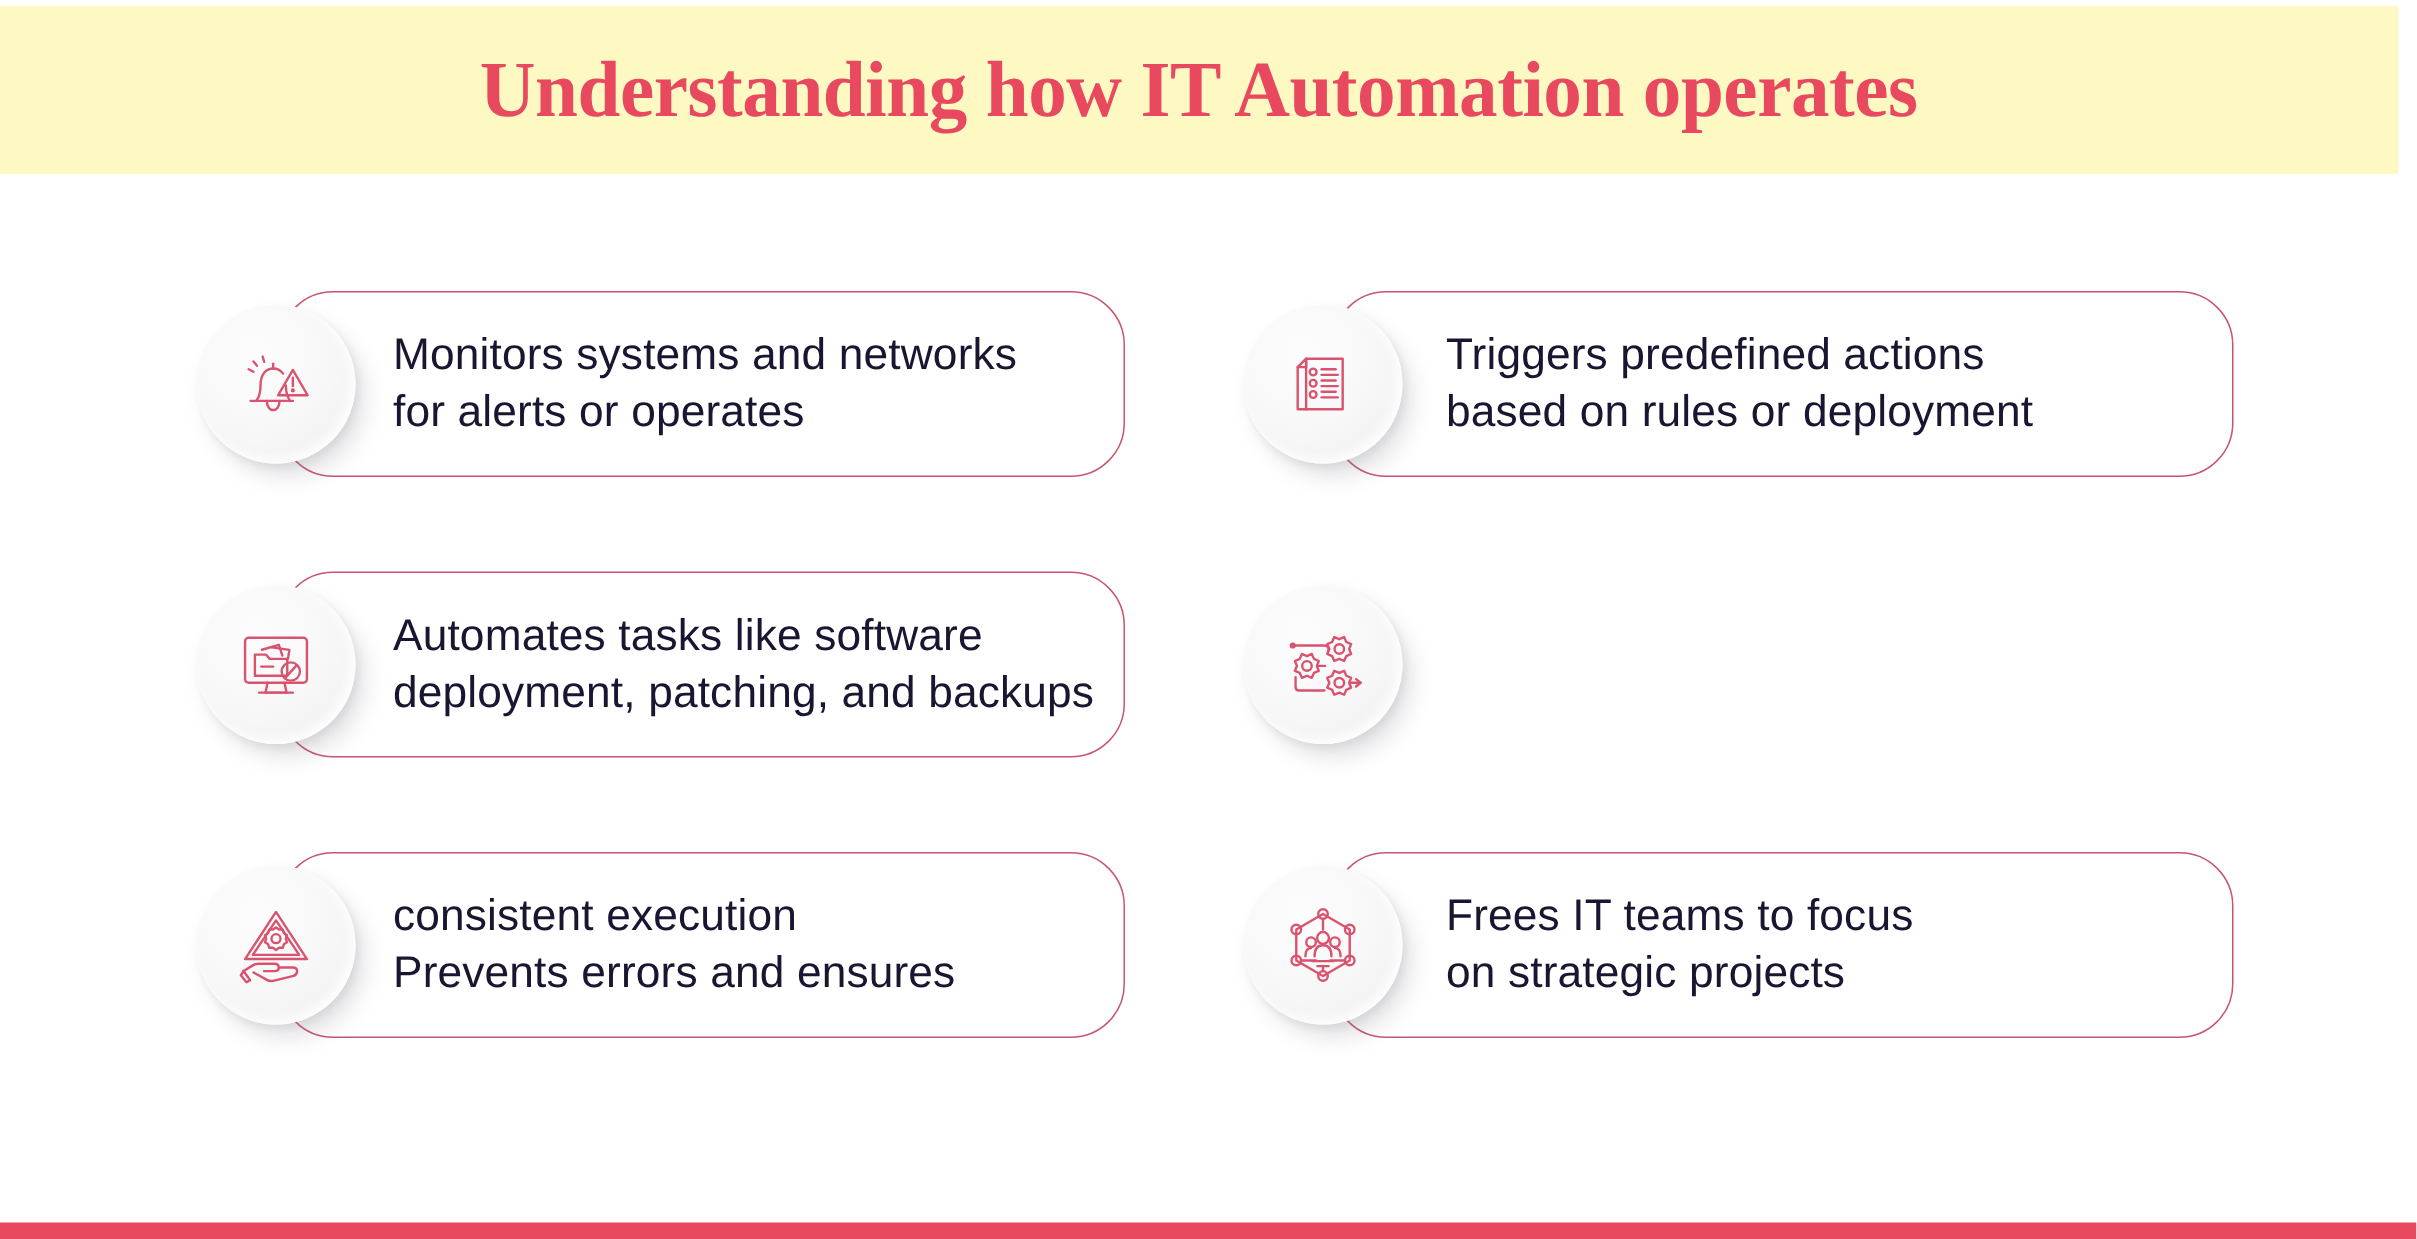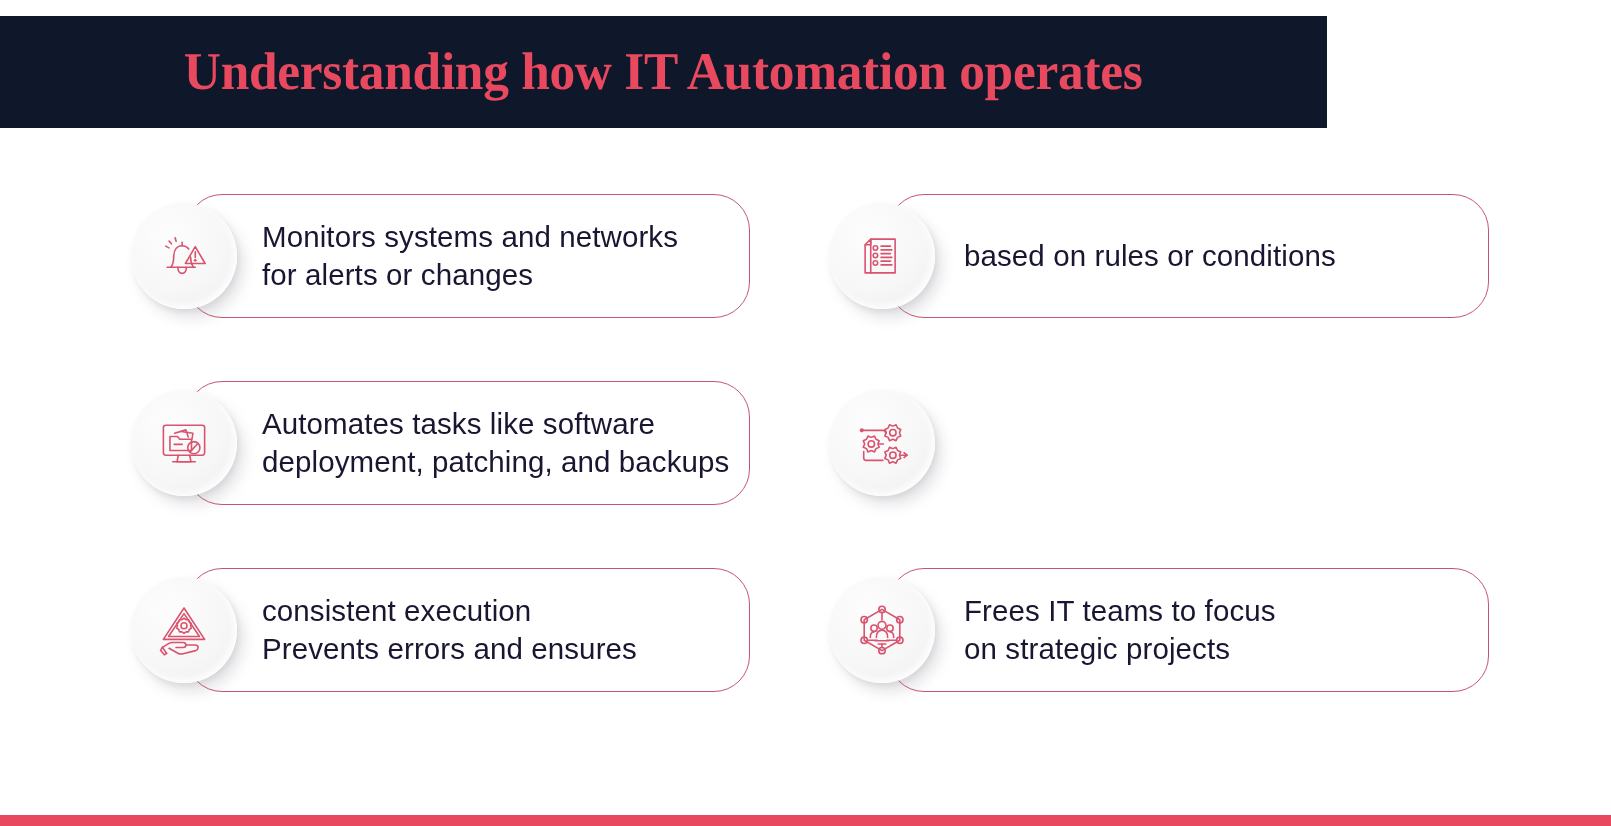--- a/index.html
+++ b/index.html
@@ -14,24 +14,24 @@
   body {
     background: #ffffff;
     font-family: "Liberation Sans", sans-serif;
     position: relative;
   }
 
   
   .header-band {
     position: absolute;
     left: 0;
-    top: 16px;
-    width: 1327px;
+    top: 4px;
+    width: 1599px;
     height: 112px;
-    background: #0f172a;
+    background: #fef9c3;
     display: flex;
     align-items: center;
     justify-content: center;
   }
 
   .header-title {
     font-family: "Liberation Serif", serif;
     font-weight: bold;
     font-size: 53px;
     line-height: 1;
@@ -139,42 +139,43 @@
   <h1 class="header-title">Understanding how IT Automation operates</h1>
 </div>
 
 <div class="cards-area">
 
   <div class="card-row row-0">
 
     <div class="card col-left">
       <div class="card-text">
         <span class="line">Monitors systems and networks</span>
-        <span class="line">for alerts or changes</span>
+        <span class="line">for alerts or operates</span>
       </div>
     </div>
     <div class="icon-badge col-left">
       <svg viewBox="0 0 64 64">
         <path d="M18 44 C18 44 21 40 21 33 C21 25 25 21 30 21 C33 21 35.5 22.4 37 24.6"></path>
         <path d="M39 33 C39 39 41 42.5 42 44"></path>
         <path d="M14 44 L44 44"></path>
         <path d="M25.5 44 C25.5 48.2 27.6 50.5 30 50.5 C32.4 50.5 34.5 48.2 34.5 44"></path>
         <path d="M30 21 L30 17.5"></path>
         <path d="M16 16 L18.5 19"></path>
         <path d="M12.5 21.5 L16 23.3"></path>
         <path d="M22.5 12.5 L23.6 16.2"></path>
         <path d="M44 22 L54.5 40 L33.5 40 Z"></path>
         <path d="M44 27.5 L44 33.5"></path>
         <circle class="dot" cx="44" cy="36.6" r="1.5"></circle>
       </svg>
     </div>
 
     <div class="card col-right">
       <div class="card-text">
-        <span class="line">based on rules or conditions</span>
+        <span class="line">Triggers predefined actions</span>
+        <span class="line">based on rules or deployment</span>
       </div>
     </div>
     <div class="icon-badge col-right">
       <svg viewBox="0 0 64 64">
         <path d="M20 14 L46 14 L46 50 L20 50 Z"></path>
         <path d="M20 14 L20 20 L14 20 L20 14"></path>
         <path d="M14 20 L14 50 L20 50"></path>
         <circle cx="25" cy="23.5" r="2.4"></circle>
         <path d="M31 21.5 L41 21.5"></path>
         <path d="M31 25.5 L42.5 25.5"></path>

